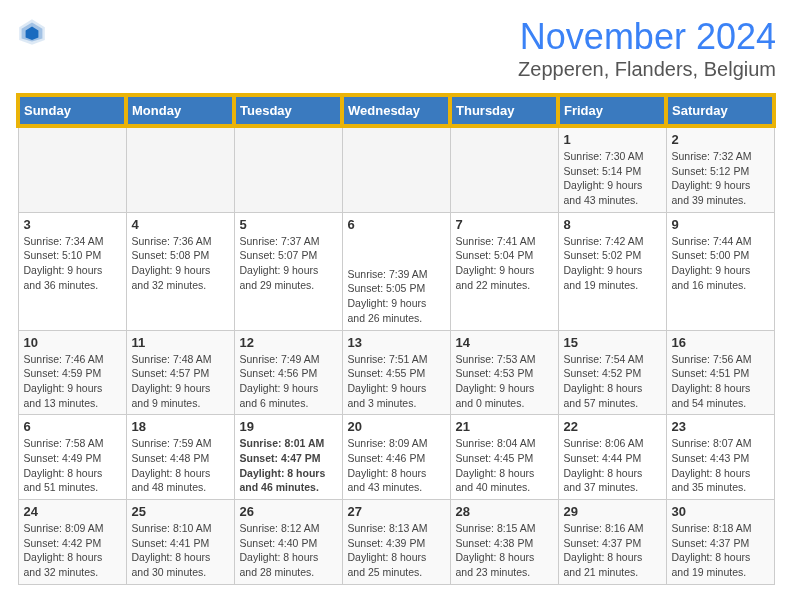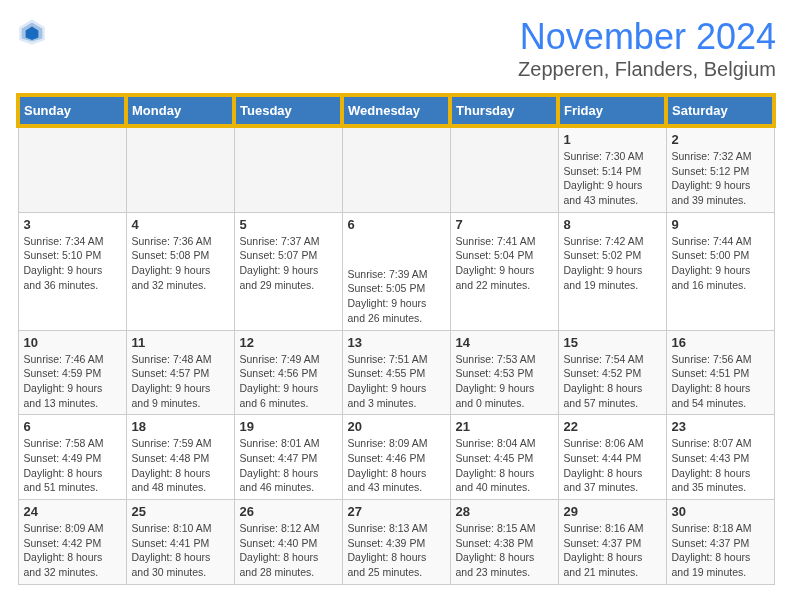--- a/index.html
+++ b/index.html
@@ -257,21 +257,21 @@
         </td>
         <td>
           <span class="day-number">18</span>
           <div class="day-info" style="white-space: pre-line;">Sunrise: 7:59 AM
 Sunset: 4:48 PM
 Daylight: 8 hours
 and 48 minutes.</div>
         </td>
         <td>
           <span class="day-number">19</span>
-          <div class="day-info" style="white-space: pre-line;">Sunrise: 8:01 AM
+          <div class="day-info" style="white-space: pre-line; font-weight: bold;">Sunrise: 8:01 AM
 Sunset: 4:47 PM
 Daylight: 8 hours
 and 46 minutes.</div>
         </td>
         <td>
           <span class="day-number">20</span>
           <div class="day-info" style="white-space: pre-line;">Sunrise: 8:09 AM
 Sunset: 4:46 PM
 Daylight: 8 hours
 and 43 minutes.</div>

